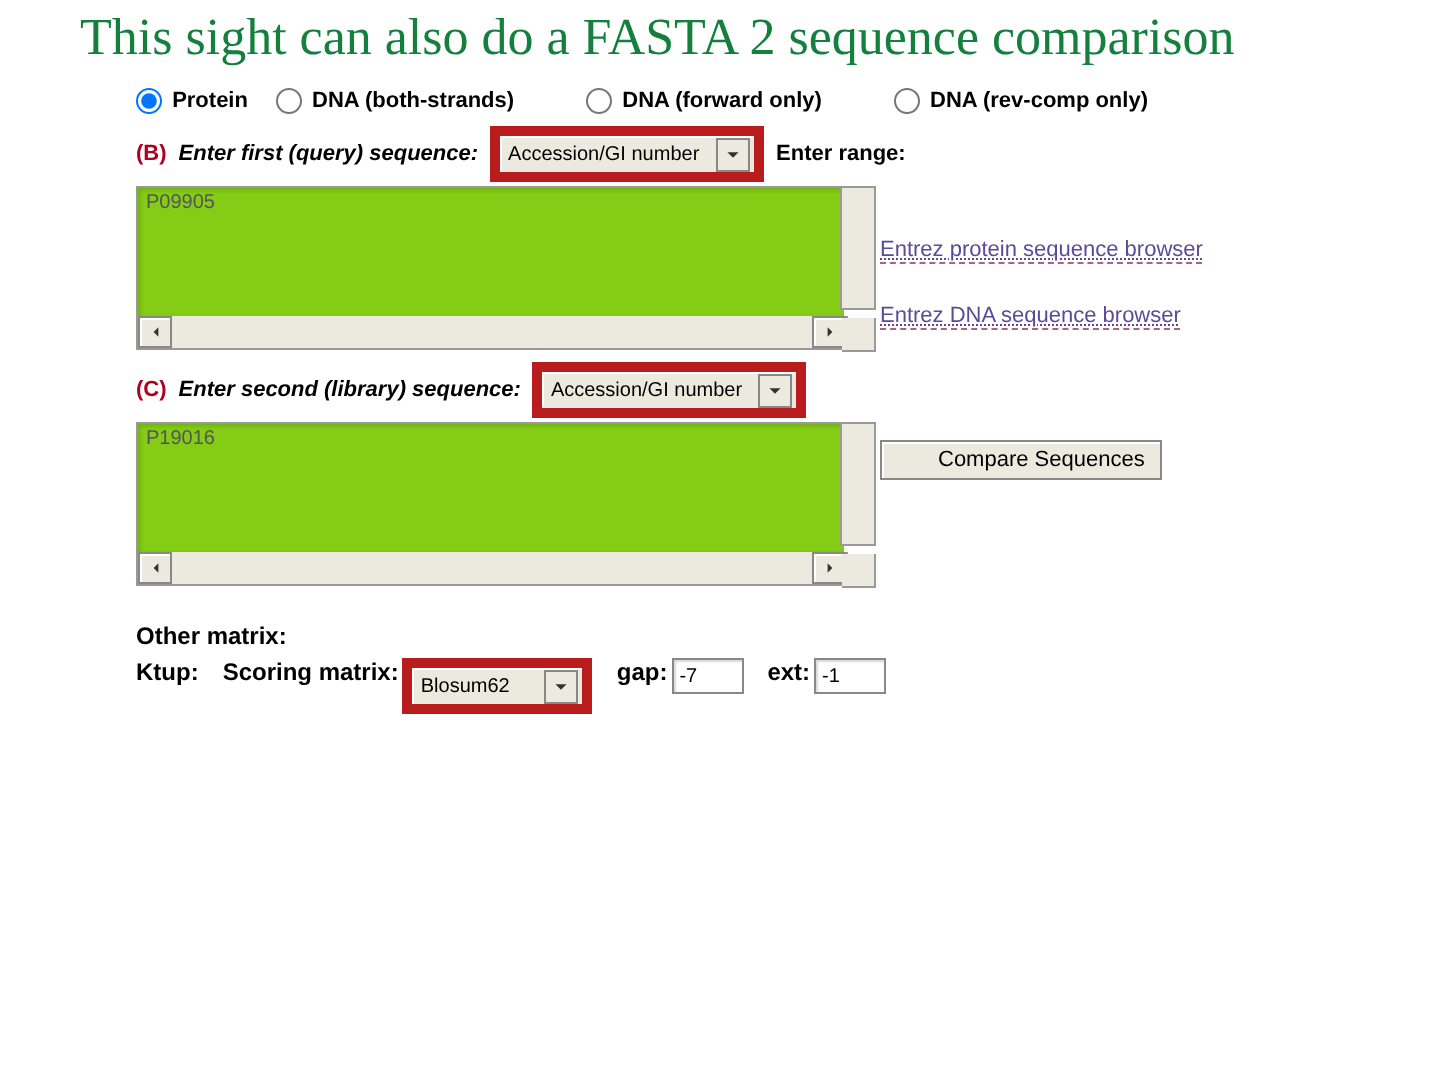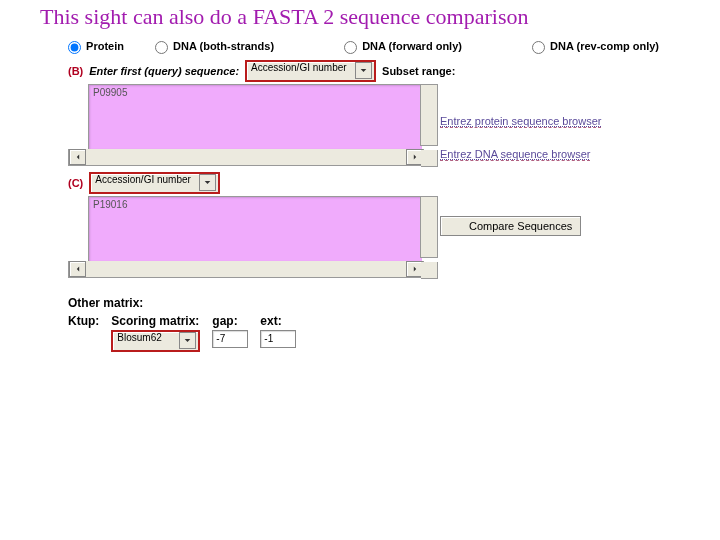--- a/index.html
+++ b/index.html
@@ -7,32 +7,32 @@
     padding: 0;
     font-family: Arial, sans-serif;
     font-size: 11px;
     background: #fff;
     width: 720px;
     height: 540px;
     overflow: hidden;
   }
   .page-title {
     font-family: "Times New Roman", serif;
-    font-size: 22px;
-    color: #a21caf;
+    font-size: 26px;
+    color: #15803d;
     padding: 4px 0 10px 40px;
   }
   .form-area {
     padding: 0 0 0 68px;
   }
   
   .radio-row {
     display: flex;
     align-items: center;
-    gap: 21px;
+    gap: 4px;
     margin-bottom: 6px;
     font-size: 11px;
     color: #000;
   }
   .radio-row label {
     margin-right: 10px;
   }
   .radio-row span.lbl { font-weight: bold; }
   .radio-row input[type=radio] {
     margin: 0 2px 0 0;
@@ -44,23 +44,23 @@
     display: flex;
     align-items: center;
     gap: 6px;
     margin: 2px 0 2px 0;
     font-size: 11px;
   }
   .section-row .marker { color: #b00020; font-weight: bold; }
   .section-row .text { font-weight: bold; color: #000; font-style: italic; }
   .select-wrap {
     display: inline-flex;
-    align-items: flex-start;
+    align-items: center;
     background: #eceadf;
-    border: 2px solid #b91c1c;
+    border: 5px solid #b91c1c;
     height: 18px;
     padding: 0 2px 0 4px;
     font-size: 10px;
     box-shadow: inset 1px 1px 0 #fff;
   }
   .select-wrap .val { min-width: 92px; }
   .select-wrap.wide .val { min-width: 100px; }
   .select-arrow {
     width: 15px; height: 15px;
     background: #eceadf;
@@ -70,33 +70,32 @@
   }
   .select-arrow svg { width:7px; height:7px; }
   .subset { font-weight: bold; color:#000; }
   
   .ta-block {
     position: relative;
     width: 354px;
     margin-top: 2px;
   }
   .ta-inner {
-    background: #f0abfc;
+    background: #84cc16;
     border: 1px solid #999;
     border-right: none;
     border-bottom: none;
     box-shadow: inset 1px 1px 2px rgba(0,0,0,0.15);
     height: 60px;
     padding: 2px 4px;
     font-size: 10px;
     color: #555;
     font-family: Arial, sans-serif;
     white-space: pre;
     overflow: hidden;
-    margin-left: 20px;
   }
   .ta-scroll-v {
     position:absolute; top:0; right:-16px; width:16px; height:60px;
     background:#eceadf; border:1px solid #999;
   }
   .ta-scroll-h {
     height:16px; width:354px;
     background:#eceadf; border:1px solid #999;
     border-top:none;
     position:relative;
@@ -141,21 +140,21 @@
     font-size: 12px;
     font-weight: bold;
     margin: 18px 0 4px 0;
   }
   
   .opts-row {
     display:flex;
     gap: 12px;
     font-size:11px;
   }
-  .opt-col { display:flex; flex-direction:column; gap:2px; }
+  .opt-col { display:flex; flex-direction:row; gap:2px; }
   .opt-col .hdr { font-weight:bold; font-size:12px; }
   .num-input {
     width: 28px; height:16px; border:1px solid #888;
     background:#fff; font-size:10px; padding:0 3px;
     box-shadow: inset 1px 1px 1px rgba(0,0,0,0.15);
   }
   .rel { position: relative; }
 </style>
 </head>
 <body>
@@ -189,21 +188,21 @@
     <span class="marker">(B)</span>
     <span class="text">Enter first (query) sequence:</span>
     <span class="select-wrap wide">
       <span class="val">Accession/GI number</span>
       <span class="select-arrow">
         <svg viewBox="0 0 10 10">
             <path d="M1 3 L5 7 L9 3 Z" fill="#333"></path>
           </svg>
       </span>
     </span>
-    <span class="subset">Subset range:</span>
+    <span class="subset">Enter range:</span>
   </div>
 
   <div class="ta-block rel">
     <div class="ta-inner">P09905</div>
     <div class="ta-scroll-v"></div>
     <div class="ta-scroll-h">
       <span class="sb-btn">
           <svg viewBox="0 0 10 10">
             <path d="M7 1 L3 5 L7 9 Z" fill="#333"></path>
           </svg>
@@ -217,20 +216,21 @@
     <div class="ta-scroll-corner"></div>
   </div>
 
   <div class="side-links" style="top:48px;margin-top:27px;">
     <a class="side-link">Entrez protein sequence browser</a><br>
     <a class="side-link" style="margin-top:6px;text-align:right;">Entrez DNA sequence browser</a>
   </div>
 
   <div class="section-row" style="margin-top:6px;">
     <span class="marker">(C)</span>
+    <span class="text">Enter second (library) sequence:</span>
     <span class="select-wrap wide">
       <span class="val">Accession/GI number</span>
       <span class="select-arrow">
         <svg viewBox="0 0 10 10">
             <path d="M1 3 L5 7 L9 3 Z" fill="#333"></path>
           </svg>
       </span>
     </span>
   </div>
 

